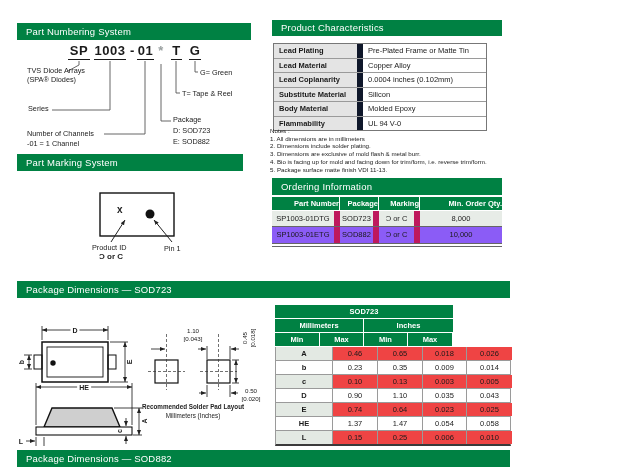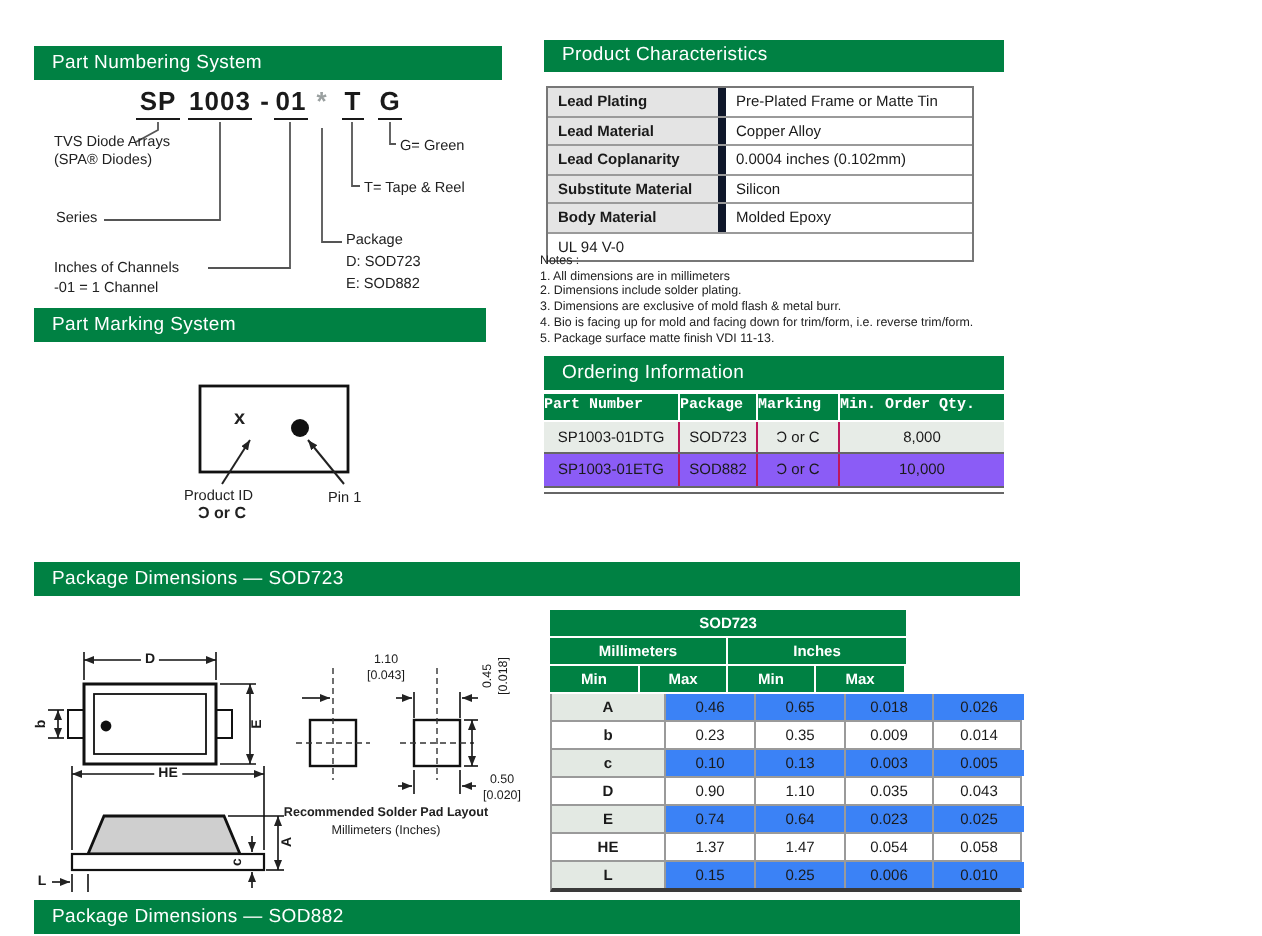--- a/index.html
+++ b/index.html
@@ -16,48 +16,48 @@
   .cg.star{color:#9aa0a0;}
   .dimlab{position:absolute;transform:translate(-50%,-50%);font-size:7px;font-weight:bold;
           background:#fff;padding:0 2px;z-index:2;white-space:nowrap;}
   .dimlab.rot{transform:translate(-50%,-50%) rotate(-90deg);background:transparent;}
   .dimlab.sm{font-size:6.2px;font-weight:normal;background:transparent;}
   .cap{position:absolute;transform:translate(-50%,0);font-size:6.3px;color:#222;z-index:2;white-space:nowrap;}
   
   #pc-table{position:absolute;left:273px;top:43px;width:212px;border:1px solid #777;z-index:2;}
   .pcrow{display:grid;grid-template-columns:89px 1fr;height:13.5px;border-bottom:1px solid #9a9a9a;}
   .pcrow:last-child{border-bottom:none;}
-  .pcrow .k{background:#e4e4e4;font-weight:bold;border-right:4px solid #0f172a;}
+  .pcrow .k{background:#e4e4e4;font-weight:bold;border-right:6px solid #0f172a;}
   .pcrow .k,.pcrow .v{font-size:7.5px;line-height:13.5px;padding-left:5px;white-space:nowrap;overflow:hidden;}
   
   #notes{position:absolute;left:270px;top:127px;font-size:6.2px;line-height:7.7px;z-index:2;color:#222;}
   
   #oi-head{position:absolute;left:272px;top:197px;width:230px;display:grid;
            grid-template-columns:67px 38px 40px 82px;gap:1px;z-index:2;}
-  #oi-head .hc{background:#008143;color:#fff;font-weight:bold;font-size:7.5px;line-height:13px;text-align:left;font-family:Liberation Mono, monospace;}
+  #oi-head .hc{background:#008143;color:#fff;font-weight:bold;font-size:7.5px;line-height:13px;text-align:right;}
   .oirow{position:absolute;left:272px;width:230px;display:grid;grid-template-columns:68px 39px 41px 82px;
          z-index:2;border-bottom:1px solid #666;}
   .oirow .c{font-size:7.5px;text-align:center;white-space:nowrap;}
-  .oirow .c.sep{border-right:1px solid #be185d;}
+  .oirow .c.sep{border-right:6px solid #be185d;}
   .rule{position:absolute;background:#666;z-index:2;}
   
   #dt{position:absolute;left:275px;top:305px;width:236px;z-index:2;}
   #dt-head{display:grid;grid-template-columns:57px 178px;gap:1px;background:#fff;}
   .gcell{background:#008143;color:#fff;font-weight:bold;font-size:7.5px;text-align:center;}
   #dt-sym{line-height:41px;}
   .dt-hrow{display:grid;gap:1px;margin-bottom:1px;}
   .dt-hrow:last-child{margin-bottom:0;}
   .h13{line-height:13px;height:13px;}
   #dt-rows{border-left:1px solid #9a9a9a;border-right:1px solid #9a9a9a;border-bottom:2px solid #3a3a3a;}
   .dtrow{display:grid;grid-template-columns:57px 45px 45px 44px 45px;height:13px;border-bottom:1px solid #9a9a9a;}
   .dtrow:last-child{border-bottom:none;}
   .dtrow div{font-size:7.5px;line-height:13px;text-align:center;border-right:1px solid #9a9a9a;}
   .dtrow div:last-child{border-right:none;}
   .dtrow .sym{font-weight:bold;background:#fff;}
-  .dtrow.shade div{background:#3b82f6;}
+  .dtrow.shade div{background:#ef4444;}
   .dtrow.shade .sym{background:#e3e9e3;}
 </style>
 </head>
 <body>
 
 <div id="page">
 
   <svg id="linework" width="631" height="468" viewBox="0 0 631 468">
     <defs>
       <marker id="ar" markerWidth="6" markerHeight="5" refX="5" refY="2" orient="auto" markerUnits="userSpaceOnUse">
@@ -162,21 +162,21 @@
   <span class="cg u" style="left:94px;width:32px">1003</span>
   <span class="cg" style="left:129px;width:7px">-</span>
   <span class="cg u" style="left:137px;width:17px">01</span>
   <span class="cg star" style="left:157px;width:8px">*</span>
   <span class="cg u" style="left:171px;width:11px">T</span>
   <span class="cg u" style="left:189px;width:12px">G</span>
 
   <div class="lbl" style="left:27px;top:66px">TVS Diode Arrays</div>
   <div class="lbl" style="left:27px;top:75px">(SPA® Diodes)</div>
   <div class="lbl" style="left:28px;top:104px">Series</div>
-  <div class="lbl" style="left:27px;top:129px">Inches of Channels</div>
+  <div class="lbl" style="left:27px;top:129px">Number of Channels</div>
   <div class="lbl" style="left:27px;top:139px">-01 = 1 Channel</div>
   <div class="lbl" style="left:173px;top:115px">Package</div>
   <div class="lbl" style="left:173px;top:126px">D: SOD723</div>
   <div class="lbl" style="left:173px;top:137px">E: SOD882</div>
   <div class="lbl" style="left:182px;top:89px">T= Tape &amp; Reel</div>
   <div class="lbl" style="left:200px;top:68px">G= Green</div>
 
   <div class="lbl" style="left:117px;top:205px;font-size:10px;font-weight:bold">x</div>
   <div class="lbl" style="left:92px;top:243px">Product ID</div>
   <div class="lbl b" style="left:99px;top:252px;font-size:8px">Ɔ or C</div>
@@ -197,20 +197,21 @@
     </div>
     <div class="pcrow">
       <div class="k">Substitute Material</div>
       <div class="v">Silicon</div>
     </div>
     <div class="pcrow">
       <div class="k">Body Material</div>
       <div class="v">Molded Epoxy</div>
     </div>
     <div class="pcrow">
+      <div class="k">Flammability</div>
       <div class="v">UL 94 V-0</div>
     </div>
   </div>
 
   <div id="notes">
     <div>Notes :</div>
     <div>1. All dimensions are in millimeters</div>
     <div>2. Dimensions include solder plating.</div>
     <div>3. Dimensions are exclusive of mold flash &amp; metal burr.</div>
     <div>4. Bio is facing up for mold and facing down for trim/form, i.e. reverse trim/form.</div>

